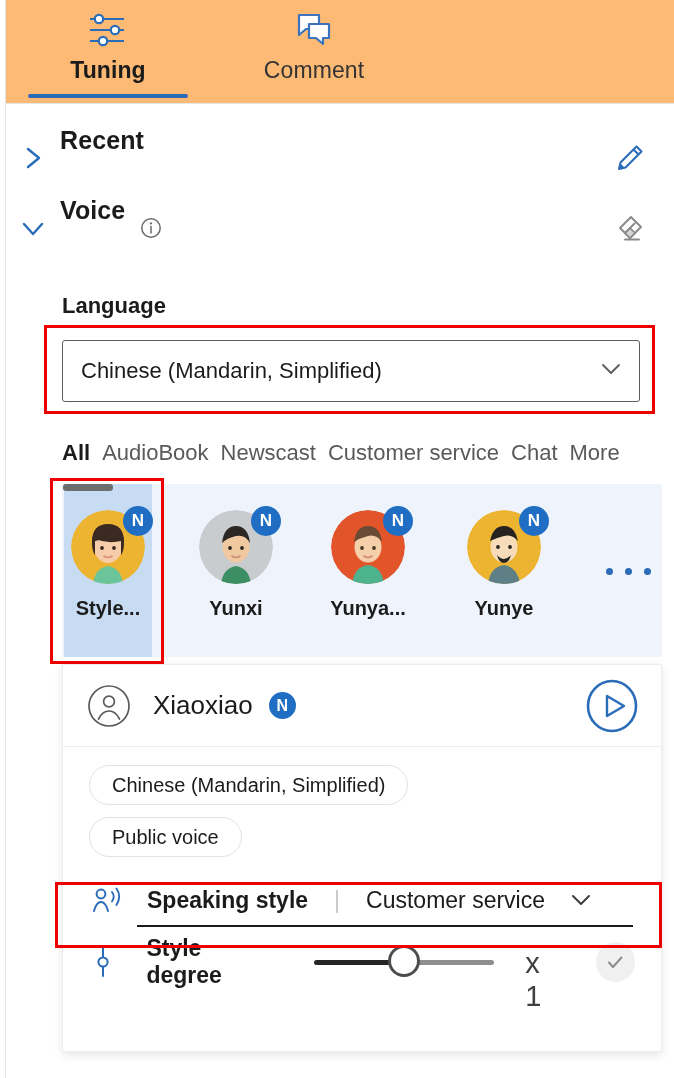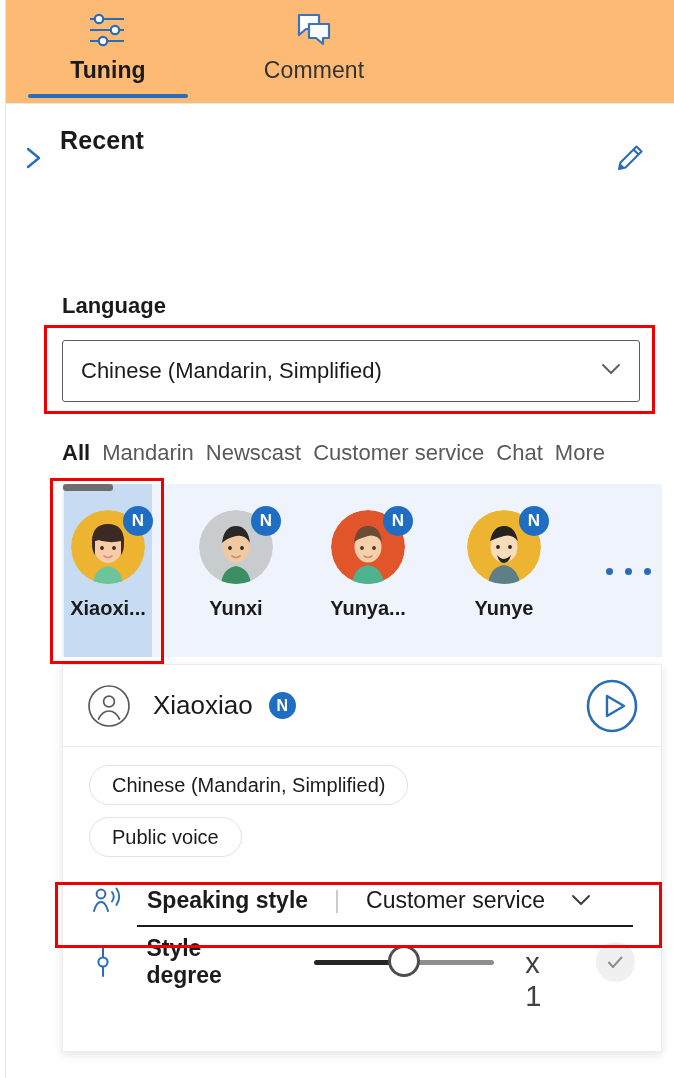--- a/index.html
+++ b/index.html
@@ -243,35 +243,60 @@
       <svg width="34" height="34" viewBox="0 0 34 34">
         <g fill="none" stroke="#2b6cb8" stroke-width="2.1" stroke-linejoin="round">
           <path d="M23.5 5.5 l5 5 -16 16 -6.5 1.5 1.5 -6.5 z"></path>
           <path d="M20.5 8.5 l5 5"></path>
         </g>
         <path d="M6.5 28 l5.3 -1.2 -4.1 -4.1 z" fill="#2b6cb8"></path>
       </svg>
     </div>
   </div>
 
+  <div class="section-row sec-voice">
+    <div class="chev">
+      <svg width="30" height="26" viewBox="0 0 30 26">
+        <polyline points="6,9 15,19 24,9" fill="none" stroke="#2b6cb8" stroke-width="2.4" stroke-linecap="round" stroke-linejoin="round"></polyline>
+      </svg>
+    </div>
+    <div class="sec-title">Voice</div>
+    <span class="info-icon">
+      <svg width="24" height="24" viewBox="0 0 24 24">
+        <circle cx="12" cy="12" r="9.2" fill="none" stroke="#6b6b6b" stroke-width="1.5"></circle>
+        <circle cx="12" cy="7.4" r="1.15" fill="#6b6b6b"></circle>
+        <line x1="12" y1="10.4" x2="12" y2="17" stroke="#6b6b6b" stroke-width="1.5" stroke-linecap="round"></line>
+      </svg>
+    </span>
+    <div class="sec-action">
+      <svg width="36" height="36" viewBox="0 0 36 36">
+        <g fill="none" stroke="#8a8a8a" stroke-width="2" stroke-linejoin="round">
+          <path d="M19 7 L29 17 L18 28 L8 18 Z"></path>
+          <path d="M13 23 L23 13"></path>
+        </g>
+        <path d="M13 29.4 h14" stroke="#8a8a8a" stroke-width="2" stroke-linecap="round"></path>
+        <path d="M13.2 23.2 L18 28 L23 23 L18.2 18.2 Z" fill="#d6d6d6" stroke="#8a8a8a" stroke-width="1.6"></path>
+      </svg>
+    </div>
+  </div>
 
   <div class="lang-label">Language</div>
   <div class="lang-select">
     <div class="lang-value">Chinese (Mandarin, Simplified)</div>
     <span>
       <svg width="28" height="20" viewBox="0 0 28 20">
         <polyline points="6,6 14,14 22,6" fill="none" stroke="#5b5b5b" stroke-width="1.8" stroke-linecap="round" stroke-linejoin="round"></polyline>
       </svg>
     </span>
   </div>
   <div class="hl-box hl-lang"></div>
 
   <div class="catbar">
     <span class="cat active">All</span>
-    <span class="cat">Mandarin</span>
+    <span class="cat">AudioBook</span>
     <span class="cat">Newscast</span>
     <span class="cat">Customer service</span>
     <span class="cat">Chat</span>
     <span class="cat">More</span>
   </div>
 
   <div class="voicestrip">
 
     <div class="voice-card selected" style="left:2px;">
       <div class="avatar-wrap">
@@ -282,21 +307,21 @@
             <ellipse cx="37" cy="37" rx="14" ry="16" fill="#f6cda8"></ellipse>
             <path d="M21 34 q0 -19 16 -19 q16 0 16 19 q0 7 -3 11 l0 -14 q-13 3 -26 -2 l0 16 q-3 -4 -3 -11 z" fill="#3b2a21"></path>
             <path d="M21 32 q0 -18 16 -18 q16 0 16 18 q-16 -6 -32 0 z" fill="#3b2a21"></path>
             <circle cx="31" cy="38" r="1.9" fill="#3b2a21"></circle>
             <circle cx="43" cy="38" r="1.9" fill="#3b2a21"></circle>
             <path d="M33 46 q4 3 8 0" fill="none" stroke="#d98f7e" stroke-width="1.6" stroke-linecap="round"></path>
           </svg>
         </div>
         <div class="badge-n">N</div>
       </div>
-      <div class="voice-name">Xiaoxi...</div>
+      <div class="voice-name">Style...</div>
     </div>
 
     <div class="voice-card" style="left:130px;">
       <div class="avatar-wrap">
         <div class="avatar">
           <svg width="74" height="74" viewBox="0 0 74 74">
             <circle cx="37" cy="37" r="37" fill="#c9cccf"></circle>
             <path d="M22 74 q2 -16 15 -18 q13 2 15 18 z" fill="#3c8f63"></path>
             <ellipse cx="37" cy="37" rx="13.5" ry="15.5" fill="#f0c9a0"></ellipse>
             <path d="M23 33 q2 -17 14 -17 q12 0 14 17 q-5 -9 -14 -7 q-9 2 -14 7 z" fill="#2b2724"></path>

